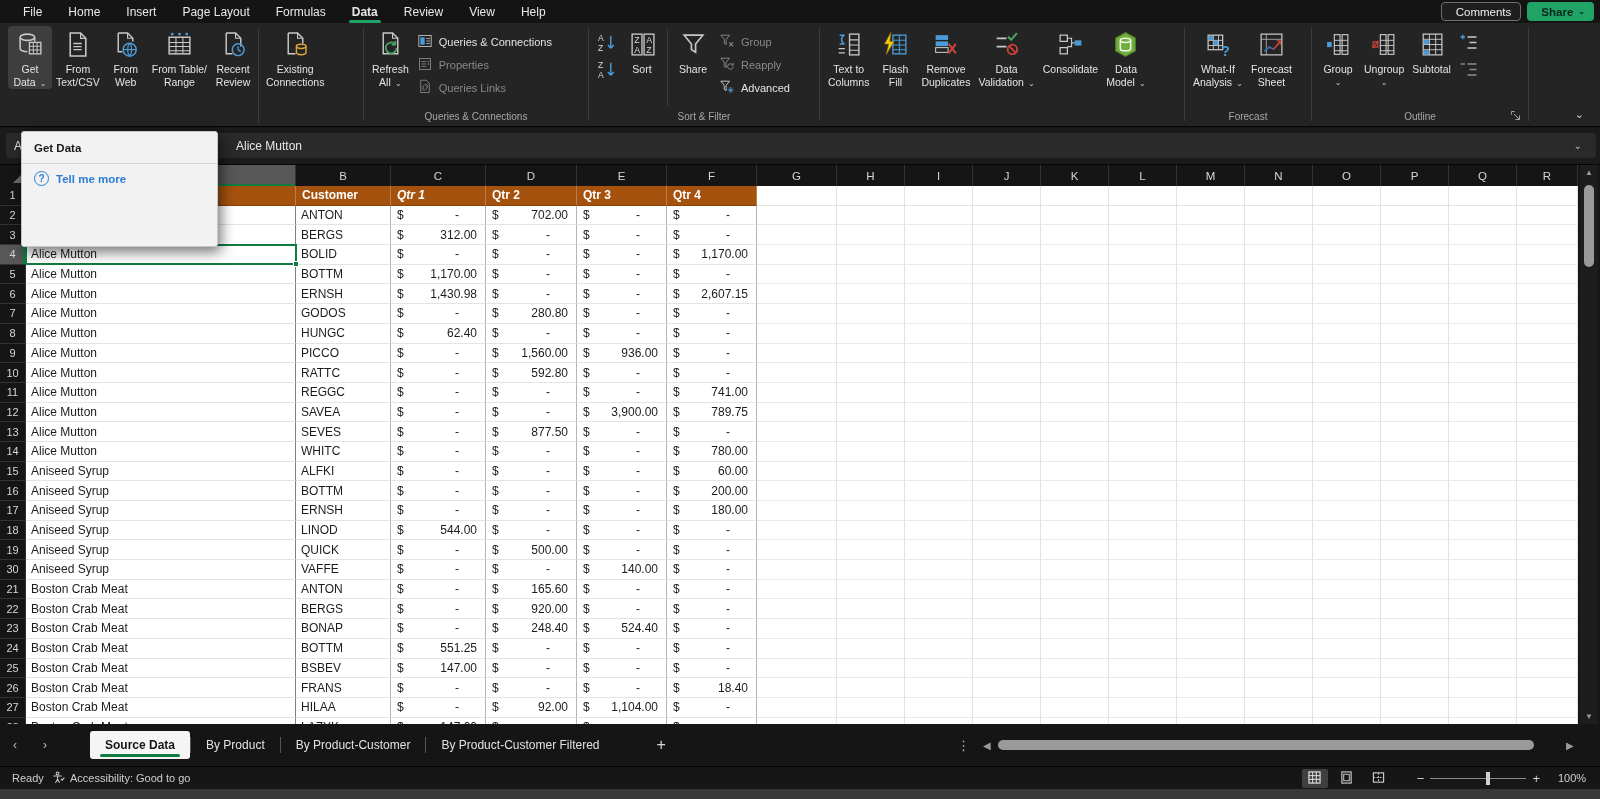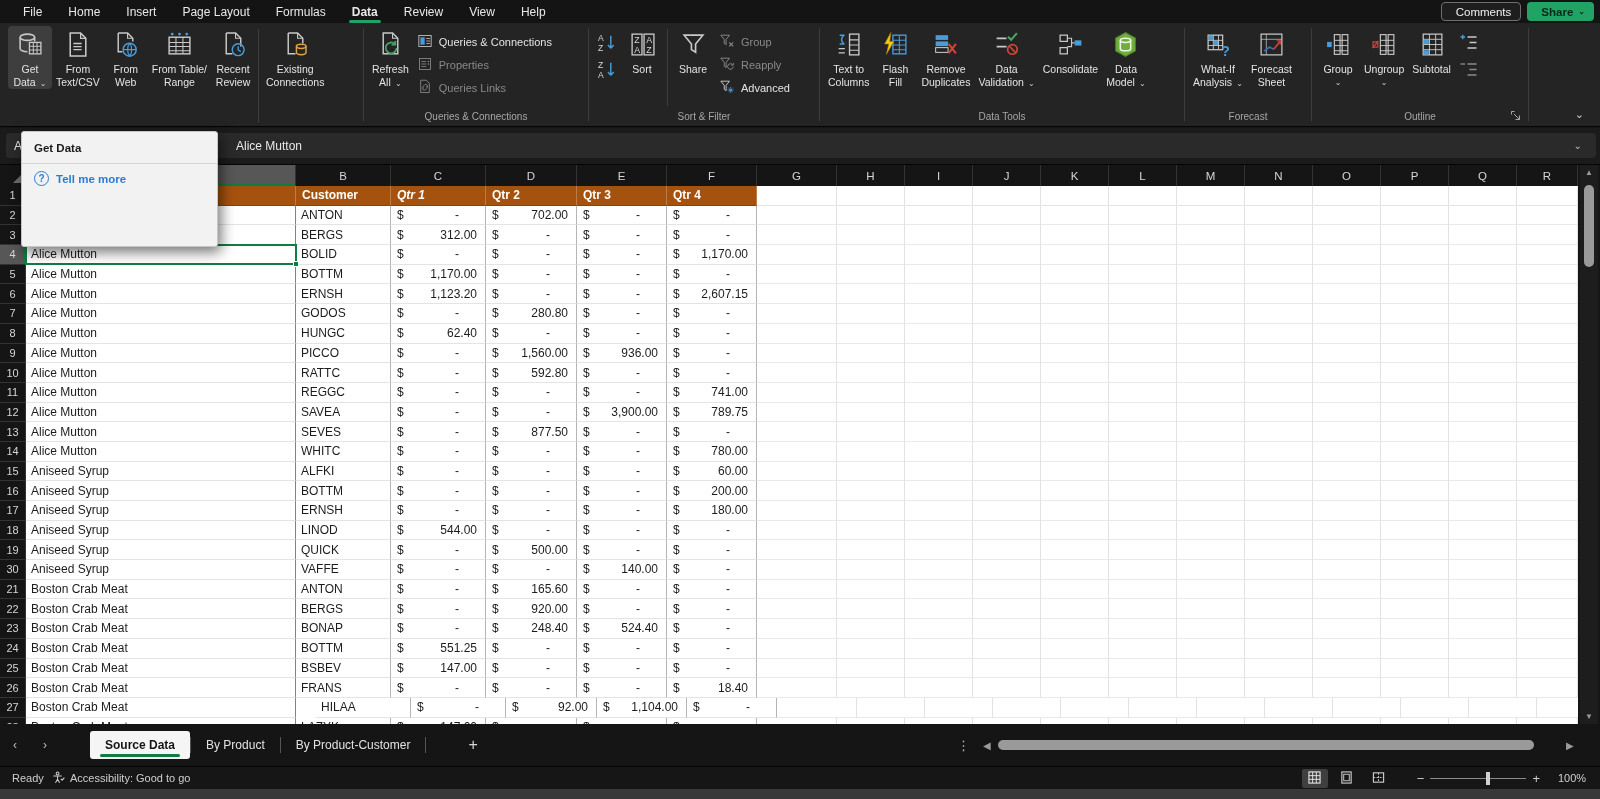--- a/index.html
+++ b/index.html
@@ -352,21 +352,20 @@
                 <path d="M10 7h4v8h-4M14 11.5h3" fill="none" stroke="#c8c8c8" stroke-width="1.1"></path>
                 <rect x="17" y="9" width="6.5" height="5" fill="#4a9bd8"></rect>
               </svg></span><span class="lbl">Consolidate</span></div>
           <div class="rbtn"><span class="ic"><svg viewBox="0 0 26 26">
                 <path d="M13 1.5l9.5 5.2v12.6L13 24.5l-9.5-5.2V6.7z" fill="#6fae3d" stroke="#4d7d28" stroke-width="1"></path>
                 <ellipse cx="13" cy="9" rx="5" ry="2" fill="none" stroke="#eef5e6" stroke-width="1.5"></ellipse>
                 <path d="M8 9v8c0 1.1 2.2 2 5 2s5-.9 5-2V9" fill="none" stroke="#eef5e6" stroke-width="1.5"></path>
               </svg></span><span class="lbl">Data
 Model<span class="chev"> ⌄</span></span></div>
         </div>
-        <div class="rgl">Data Tools</div>
       </div>
       <div class="rsep"></div>
       <div class="rgroup" style="width: 122px;">
         <div class="rgc">
           <div class="rbtn"><span class="ic"><svg viewBox="0 0 26 26">
                 <rect x="3" y="4" width="14" height="14" fill="none" stroke="#c8c8c8" stroke-width="1.2"></rect>
                 <path d="M3 9h14M8 4v14M13 4v14M3 14h14" stroke="#c8c8c8" stroke-width=".9"></path>
                 <rect x="3.5" y="4.5" width="4.2" height="4.2" fill="#4a9bd8"></rect>
                 <rect x="8.4" y="9.4" width="4.2" height="4.2" fill="#4a9bd8"></rect>
                 <text x="15.5" y="24" font-size="14" font-weight="bold" fill="#4a9bd8" font-family="sans-serif">?</text>
@@ -610,21 +609,21 @@
         <div class="cell empty" style="flex: 0 0 68px;"></div>
         <div class="cell empty" style="flex: 0 0 68px;"></div>
         <div class="cell empty" style="flex: 0 0 61px;"></div>
       </div>
       <div class="grow">
         <div class="rh">6</div>
         <div class="cell a" style="flex: 0 0 270px;">Alice Mutton</div>
         <div class="cell cust" style="flex: 0 0 95px;">ERNSH</div>
         <div class="cell money" style="flex: 0 0 95px;">
           <span class="cur">$</span>
-          <span class="amt">1,123.20</span>
+          <span class="amt">1,430.98</span>
         </div>
         <div class="cell money" style="flex: 0 0 91px;">
           <span class="cur">$</span>
           <span class="amt dash">-</span>
         </div>
         <div class="cell money" style="flex: 0 0 90px;">
           <span class="cur">$</span>
           <span class="amt dash">-</span>
         </div>
         <div class="cell money" style="flex: 0 0 90px;">
@@ -1300,21 +1299,21 @@
         <div class="cell empty" style="flex: 0 0 68px;"></div>
         <div class="cell empty" style="flex: 0 0 68px;"></div>
         <div class="cell empty" style="flex: 0 0 68px;"></div>
         <div class="cell empty" style="flex: 0 0 68px;"></div>
         <div class="cell empty" style="flex: 0 0 68px;"></div>
         <div class="cell empty" style="flex: 0 0 61px;"></div>
       </div>
       <div class="grow">
         <div class="rh">27</div>
         <div class="cell a" style="flex: 0 0 270px;">Boston Crab Meat</div>
-        <div class="cell cust" style="flex: 0 0 95px; margin-left: 20px;">HILAA</div>
+        <div class="cell cust" style="flex: 0 0 95px;">HILAA</div>
         <div class="cell money" style="flex: 0 0 95px;">
           <span class="cur">$</span>
           <span class="amt dash">-</span>
         </div>
         <div class="cell money" style="flex: 0 0 91px;">
           <span class="cur">$</span>
           <span class="amt">92.00</span>
         </div>
         <div class="cell money" style="flex: 0 0 90px;">
           <span class="cur">$</span>
@@ -1384,20 +1383,21 @@
   <div class="tabbar" id="tabbar">
       <span class="navarr">‹</span>
       <span class="navarr">›</span>
       <div class="stabs">
         <div class="stab active">Source Data</div>
         <span class="tsep"></span>
         <div class="stab">By Product</div>
         <span class="tsep"></span>
         <div class="stab">By Product-Customer</div>
         <span class="tsep"></span>
+        <div class="stab">By Product-Customer Filtered</div>
       </div>
       <span class="addsheet">+</span>
       <span class="tdots">⋮</span>
       <span class="hsl">◀</span>
       <div class="htrack">
         <div class="hthumb"></div>
       </div>
       <span class="hsr">▶</span>
     </div>
 

